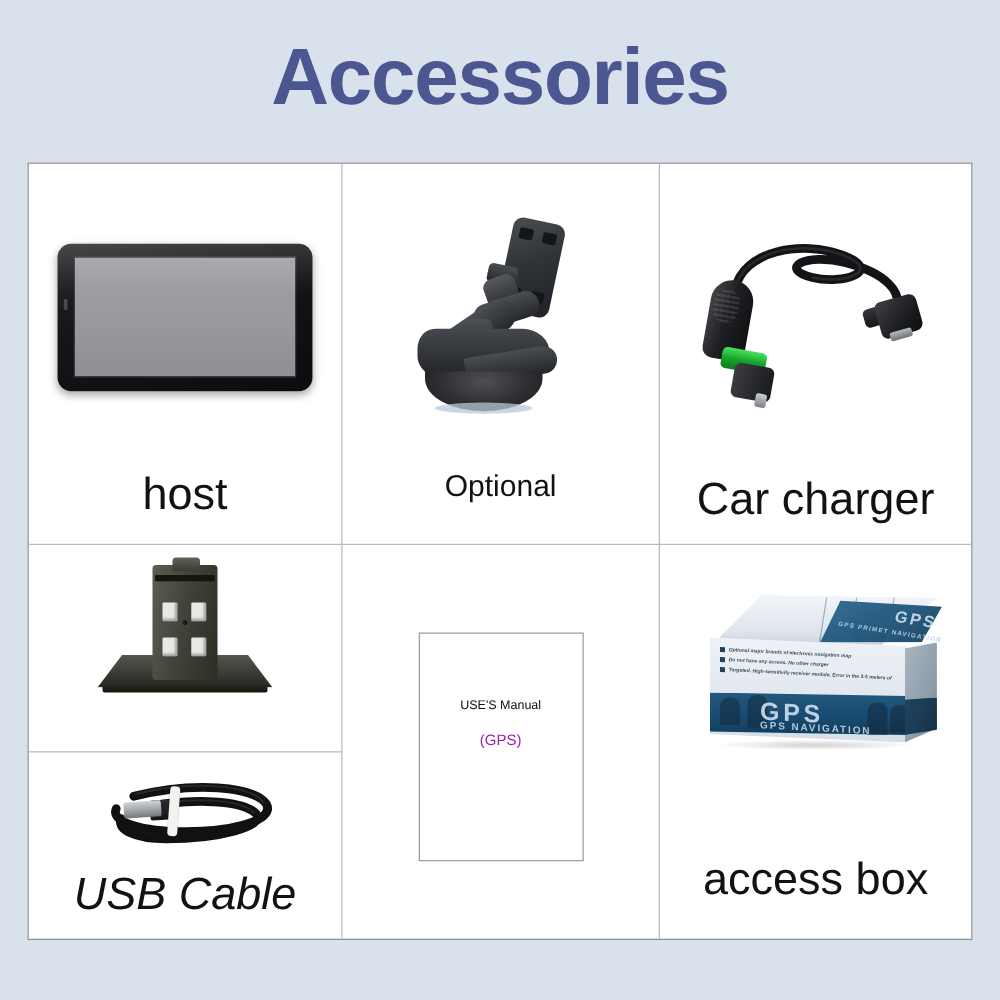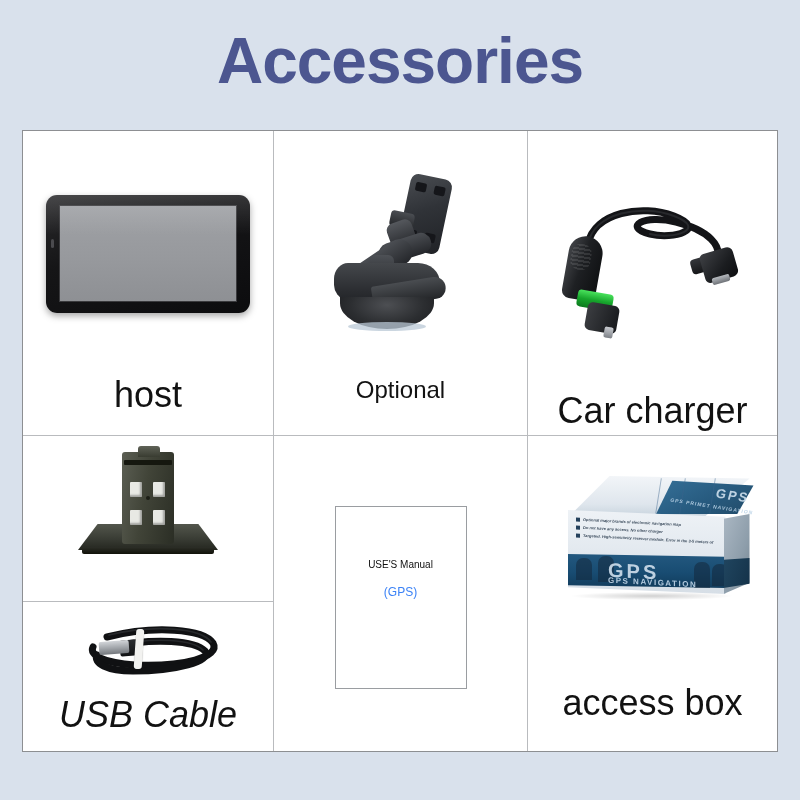--- a/index.html
+++ b/index.html
@@ -83,21 +83,21 @@
     font-size: 23px;
     white-space: nowrap;
     user-select: none;
   }
   .cell-label.big  { font-size: 36px; }
   .cell-label.mid  { font-size: 24px; }
 
   
   .cell.host      { left: 0;     top: 0;   width: 250px; height: 304px; }
   .cell.bracket   { left: 251px; top: 0;   width: 253px; height: 304px; }
-  .cell.charger   { left: 505px; top: 16px;   width: 249px; height: 304px; }
+  .cell.charger   { left: 505px; top: 4px;   width: 249px; height: 304px; }
   .cell.backclip  { left: 0;     top: 305px; width: 250px; height: 165px; }
   .cell.usb       { left: 0;     top: 471px; width: 250px; height: 149px; }
   .cell.manual    { left: 251px; top: 305px; width: 253px; height: 315px; }
   .cell.box       { left: 505px; top: 305px; width: 249px; height: 315px; }
 
   
   .device {
     position: relative;
     width: 204px;
     height: 118px;
@@ -451,21 +451,21 @@
     font-size: 10px;
     color: #101010;
     white-space: nowrap;
   }
   .manual-t2 {
     position: absolute;
     left: 0; right: 0;
     top: 78px;
     text-align: center;
     font-size: 12px;
-    color: #3b82f6;
+    color: #a21caf;
     white-space: nowrap;
   }
 
   
   .box-art { position: relative; width: 214px; height: 124px; }
 
   .bx-top {
     position: absolute;
     left: 4px;
     top: 0;

